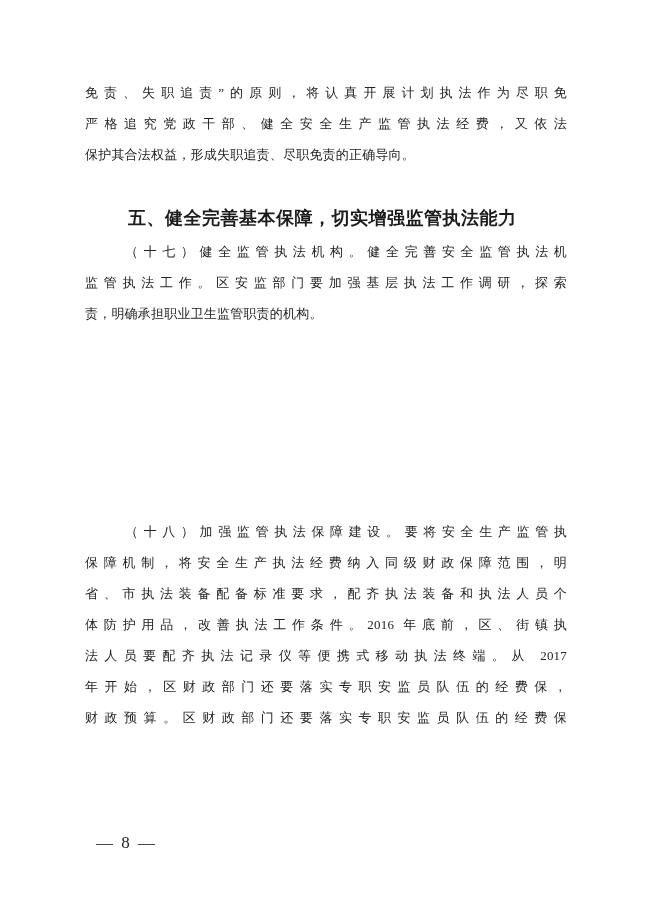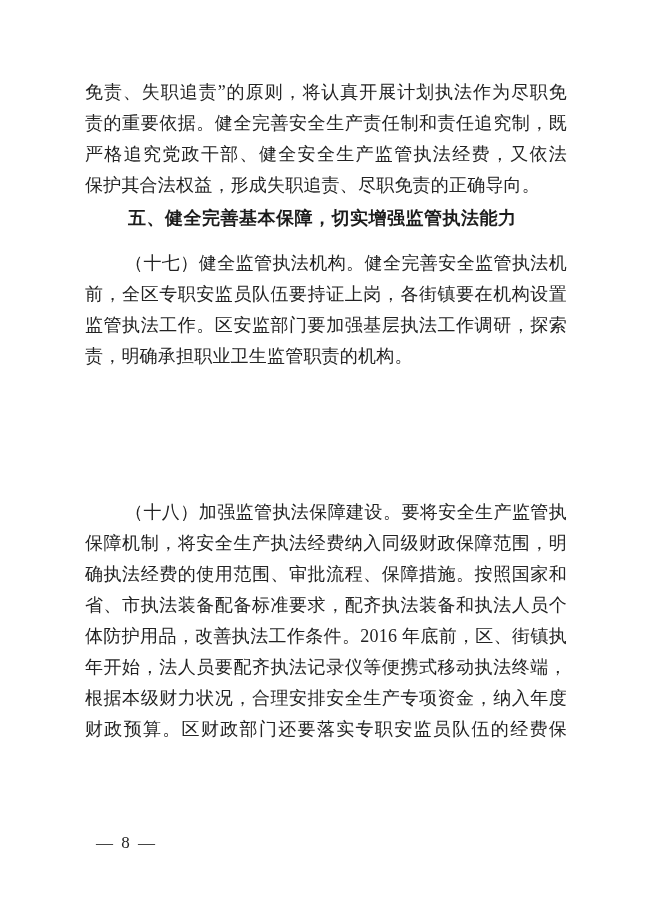--- a/index.html
+++ b/index.html
@@ -15,27 +15,27 @@
     overflow: hidden;
     font-family: "Liberation Serif", "DejaVu Serif", serif;
     color: #232323;
   }
   .textblock {
     position: absolute;
     left: 85px;
     width: 482px;
   }
   .para-a  { top: 77px; }
-  .para-17 { top: 248px; font-family: Liberation Serif, serif; }
-  .para-18 { top: 497px; }
+  .para-17 { top: 236px; font-family: Liberation Serif, serif; }
+  .para-18 { top: 516px; }
   .line {
     display: block;
     height: 31px;
     line-height: 31px;
-    font-size: 18px;
+    font-size: 13px;
     letter-spacing: 0.2px;
     text-align: left;
     overflow: visible;
   }
   .line.j {
     text-align: justify;
     text-align-last: justify;
     text-justify: inter-character;
   }
   .line.ind {
@@ -65,40 +65,37 @@
     white-space: nowrap;
   }
 </style>
 </head>
 <body>
 
 <div class="page">
 
   <div class="textblock para-a">
     <div class="line j">免责、失职追责”的原则，将认真开展计划执法作为尽职免</div>
-    <div class="line j">责的重要依据。健全完善安全生产责任制和责任追究制，既</div>
     <div class="line j">严格追究党政干部、健全安全生产监管执法经费，又依法</div>
     <div class="line">保护其合法权益，形成失职追责、尽职免责的正确导向。</div>
   </div>
 
   <div class="section-heading">五、健全完善基本保障，切实增强监管执法能力</div>
 
   <div class="textblock para-17">
     <div class="line j ind">（十七）健全监管执法机构。健全完善安全监管执法机</div>
-    <div class="line j">前，全区专职安监员队伍要持证上岗，各街镇要在机构设置</div>
     <div class="line j">监管执法工作。区安监部门要加强基层执法工作调研，探索</div>
     <div class="line">责，明确承担职业卫生监管职责的机构。</div>
   </div>
 
   <div class="textblock para-18">
     <div class="line j ind">（十八）加强监管执法保障建设。要将安全生产监管执</div>
     <div class="line j">保障机制，将安全生产执法经费纳入同级财政保障范围，明</div>
-    <div class="line j">确执法经费的使用范围、审批流程、保障措施。按照国家和</div>
     <div class="line j">省、市执法装备配备标准要求，配齐执法装备和执法人员个</div>
     <div class="line j">体防护用品，改善执法工作条件。2016 年底前，区、街镇执</div>
-    <div class="line j">年开始，法人员要配齐执法记录仪等便携式移动执法终端，</div>
-    <div class="line j">根据本级财力状况，合理安排安全生产专项资金，纳入年度</div>
+    <div class="line j">法人员要配齐执法记录仪等便携式移动执法终端。从 2017</div>
+    <div class="line j">年开始，区财政部门还要落实专职安监员队伍的经费保，</div>
     <div class="line j">财政预算。区财政部门还要落实专职安监员队伍的经费保</div>
   </div>
 
   <div class="page-number">— 8 —</div>
 
 </div>
 
 </body></html>

